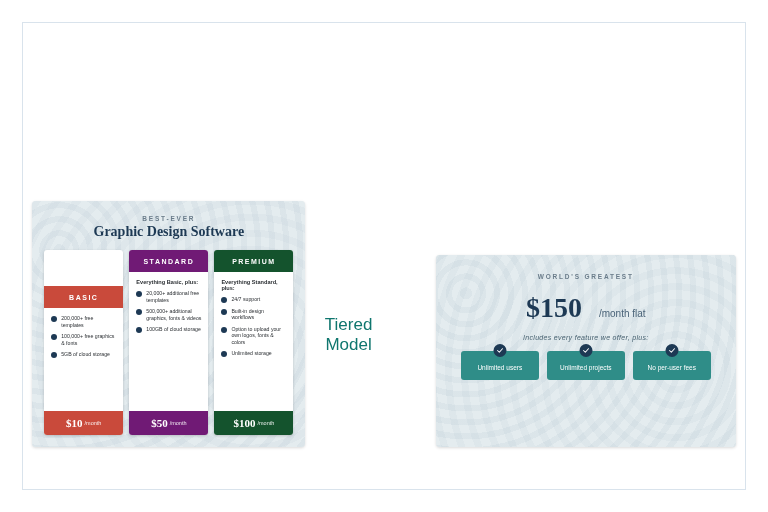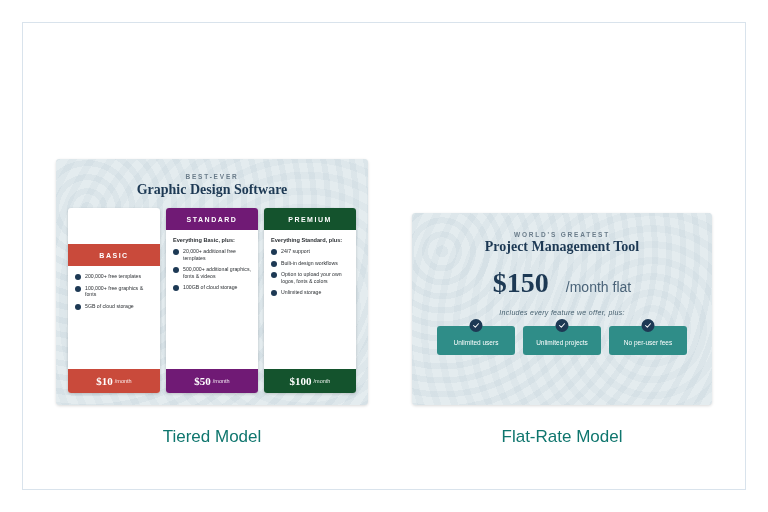--- a/index.html
+++ b/index.html
@@ -24,21 +24,21 @@
     padding: 20px 30px 42px;
   }
   .cards-row {
     display: flex;
     gap: 44px;
     align-items: flex-end;
     justify-content: center;
   }
   .card-col {
     display: flex;
-    flex-direction: column;
+    flex-direction: row;
     align-items: center;
   }
   .card-img {
     background: #e6eef2;
     position: relative;
     border-radius: 4px;
     overflow: hidden;
     box-shadow: 0 1px 3px rgba(0,0,0,0.15);
   }
   .wave-bg {
@@ -174,21 +174,21 @@
     gap: 17px;
     margin-top: 12px;
     color: #1d3954;
   }
   .flat-price {
     font-family: Georgia, serif;
     font-size: 28px;
     font-weight: 700;
   }
   .flat-unit {
-    font-size: 14px;
+    font-size: 10px;
     color: #4a6378;
   }
   .flat-tagline {
     font-size: 7px;
     font-style: italic;
     color: #46606f;
     margin-top: 10px;
     letter-spacing: 0.3px;
   }
   .flat-pills {
@@ -293,21 +293,20 @@
         </div>
       </div>
       <div class="caption">Tiered Model</div>
     </div>
 
     <div class="card-col">
       <div class="card-img flat">
         <div class="wave-bg"></div>
         <div class="flat-inner">
           <div class="eyebrow">WORLD'S GREATEST</div>
-          <div class="card-title">Project Management Tool</div>
           <div class="flat-price-row">
             <span class="flat-price">$150</span>
             <span class="flat-unit">/month flat</span>
           </div>
           <div class="flat-tagline">Includes every feature we offer, plus:</div>
           <div class="flat-pills">
             <div class="pill">
               <span class="check">
                 <svg viewBox="0 0 10 10">
                     <path d="M1.5 5 L4 7.5 L8.5 2.5" stroke="#fff" stroke-width="1.5" fill="none" stroke-linecap="round" stroke-linejoin="round"></path>
@@ -327,17 +326,16 @@
               <span class="check">
                 <svg viewBox="0 0 10 10">
                     <path d="M1.5 5 L4 7.5 L8.5 2.5" stroke="#fff" stroke-width="1.5" fill="none" stroke-linecap="round" stroke-linejoin="round"></path>
                   </svg>
               </span>
               <span>No per-user fees</span>
             </div>
           </div>
         </div>
       </div>
-      <div class="caption">Flat-Rate Model</div>
     </div>
 
   </div>
 </div>
 
 </body></html>

